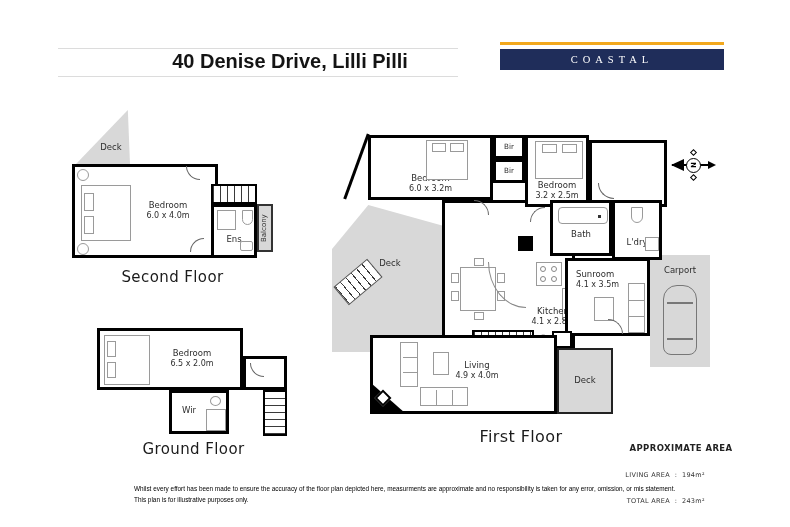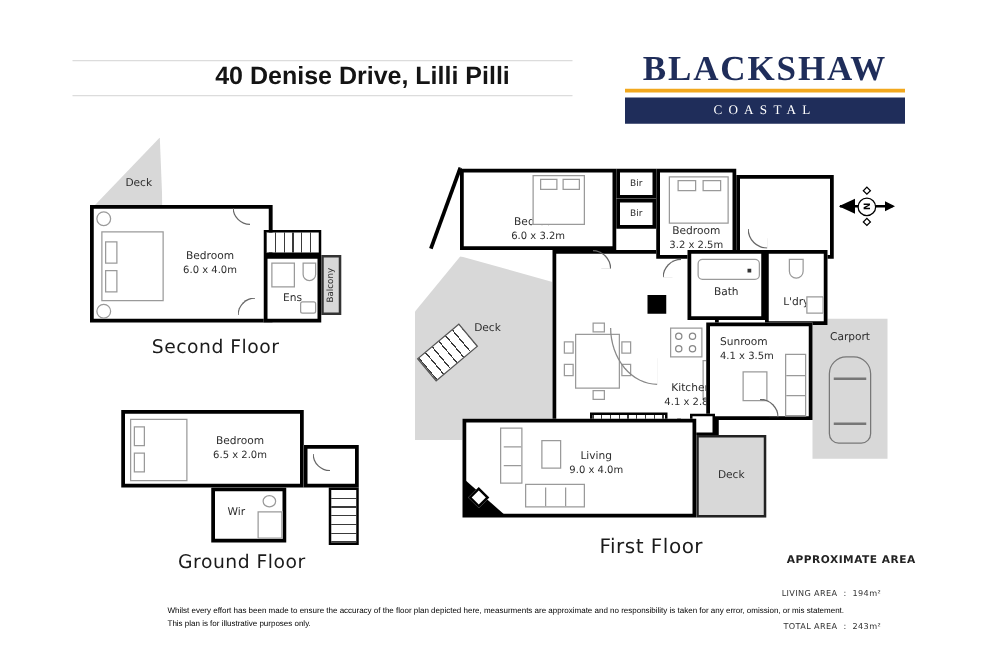--- a/index.html
+++ b/index.html
@@ -28,22 +28,20 @@
 <body>
 
 <div class="canvas">
 
   <div class="abs" style="left:58px;top:48px;width:400px;height:1px;background:#dcdcdc"></div>
   <div class="abs" style="left:90px;top:50px;width:400px;text-align:center;font-family:'Liberation Sans',sans-serif;
               font-weight:bold;font-size:20px;color:#141414">40 Denise Drive, Lilli Pilli</div>
   <div class="abs" style="left:58px;top:76px;width:400px;height:1px;background:#dcdcdc"></div>
 
   <div class="abs" style="left:500px;top:41px;width:224px;height:60px">
-    <div style="font-family:'Liberation Serif',serif;font-weight:bold;font-size:28px;line-height:29px;
-                color:#1f2d5a;text-align:center;letter-spacing:1.5px;white-space:nowrap">BLACKSHAW</div>
     <div style="height:2.5px;background:#f2a81d;margin-top:1px"></div>
     <div style="margin-top:4px;background:#1f2d5a;height:21px;display:flex;align-items:center;justify-content:center">
       <span style="color:#ffffff;font-family:'Liberation Serif',serif;font-size:10.5px;letter-spacing:5px">COASTAL</span>
     </div>
   </div>
 
   <div class="abs" style="left:672px;top:152px;width:42px;height:27px">
     <div class="abs" style="left:0;top:12px;width:42px;height:2px;background:#000"></div>
     <div class="abs" style="left:-1px;top:7px;width:0;height:0;
          border-top:6px solid transparent;border-bottom:6px solid transparent;border-right:13px solid #000"></div>
@@ -244,21 +242,21 @@
 
     <div class="stairs" style="left:142px;top:218px;width:62px;height:20px"></div>
     <div class="lbl" style="left:206px;top:221px;width:14px">
       <span class="sm">F</span>
     </div>
     <div class="abs" style="left:222px;top:219px;width:20px;height:17px;border:2px solid #000;background:#fff"></div>
 
     <div class="room" style="left:40px;top:223px;width:187px;height:79px"></div>
     <div class="lbl" style="left:107px;top:248px;width:80px">
       <span class="nm">Living</span>
-      <span class="dm">9.0 x 4.0m</span>
+      <span class="dm">4.9 x 4.0m</span>
     </div>
     <div class="furn" style="left:70px;top:230px;width:18px;height:45px">
       <div class="abs" style="left:2px;top:14px;width:14px;height:1px;background:#9a9a9a"></div>
       <div class="abs" style="left:2px;top:29px;width:14px;height:1px;background:#9a9a9a"></div>
     </div>
     <div class="furn" style="left:90px;top:275px;width:48px;height:19px">
       <div class="abs" style="left:15px;top:2px;width:1px;height:15px;background:#9a9a9a"></div>
       <div class="abs" style="left:31px;top:2px;width:1px;height:15px;background:#9a9a9a"></div>
     </div>
     <div class="furn" style="left:103px;top:240px;width:16px;height:23px"></div>

